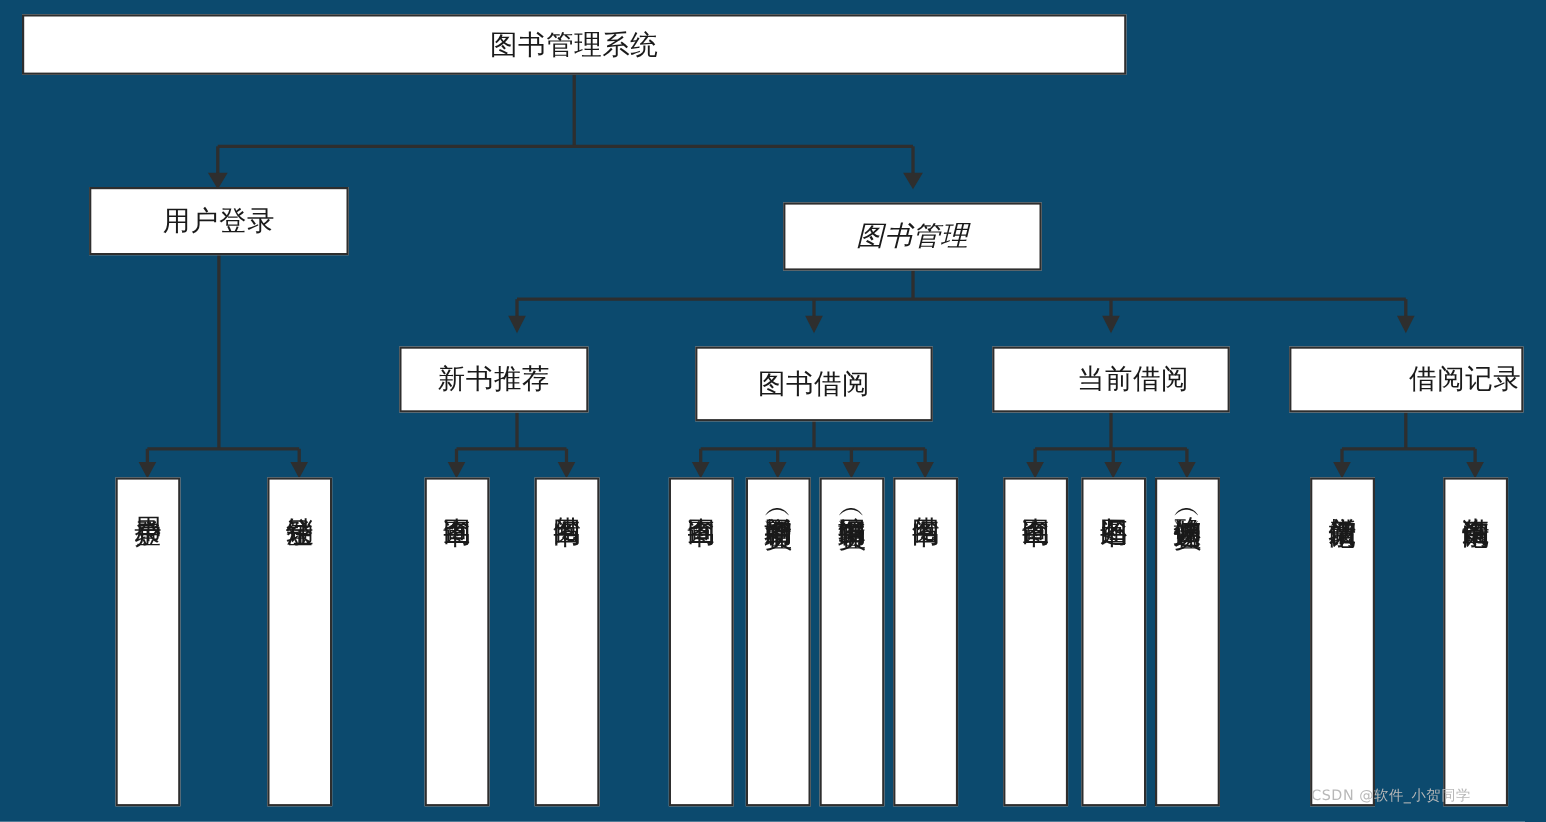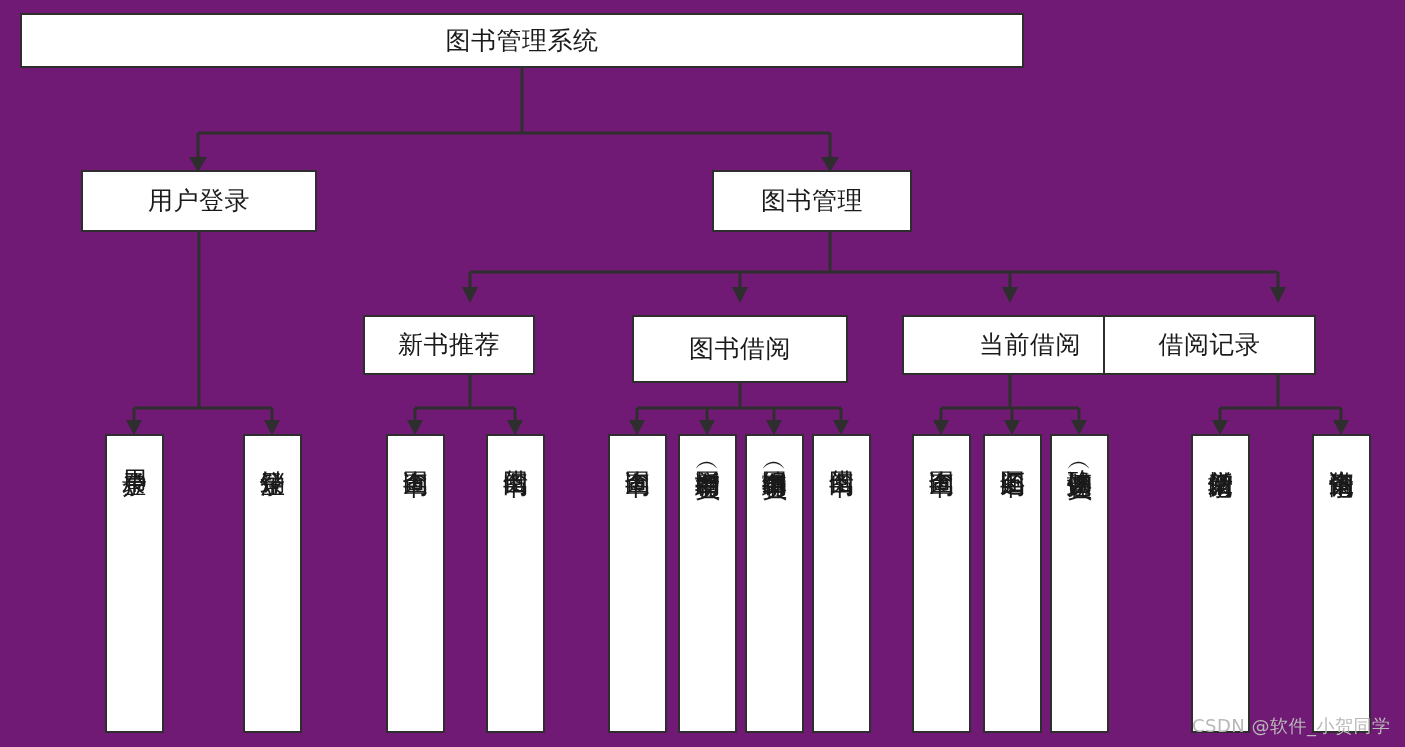--- a/index.html
+++ b/index.html
@@ -10,21 +10,21 @@
   body {
     width: 1405px;
     height: 747px;
     font-family: "DejaVu Sans", "Liberation Sans", sans-serif;
     overflow: hidden;
   }
   #diagram-root {
     position: relative;
     width: 1405px;
     height: 747px;
-    background: #701a75;
+    background: #0c4a6e;
   }
   svg.diagram-canvas {
     position: absolute;
     left: 0;
     top: 0;
     width: 1405px;
     height: 747px;
     display: block;
   }
   .node-box {
@@ -53,21 +53,21 @@
     text-orientation: upright;
     white-space: normal;
     font-size: 25px;
     line-height: 1.32;
     letter-spacing: 1px;
     max-height: 268px;
   }
   .watermark {
     position: absolute;
     color: #b8b8b8;
-    font-size: 18px;
+    font-size: 13px;
     letter-spacing: 0.5px;
     white-space: nowrap;
     user-select: none;
   }
 </style>
 </head>
 <body>
 
 <div id="diagram-root">
 
@@ -169,34 +169,34 @@
     </g>
   </svg>
 
   <div class="node-box" style="left:20px; top:13px; width:1004px; height:55px;">
     <span class="node-label">图书管理系统</span>
   </div>
 
   <div class="node-box" style="left:81px; top:170px; width:236px; height:62px;">
     <span class="node-label">用户登录</span>
   </div>
-  <div class="node-box" style="left:712px; top:170px; width:200px; height:62px;">
+  <div class="node-box" style="left:712px; top:184px; width:235px; height:62px;font-style:italic;">
     <span class="node-label">图书管理</span>
   </div>
 
   <div class="node-box" style="left:363px; top:315px; width:172px; height:60px;">
     <span class="node-label">新书推荐</span>
   </div>
   <div class="node-box" style="left:632px; top:315px; width:216px; height:68px;">
     <span class="node-label">图书借阅</span>
   </div>
   <div class="node-box" style="left:902px; top:315px; width:216px; height:60px;padding-left:40px;">
     <span class="node-label">当前借阅</span>
   </div>
-  <div class="node-box" style="left:1103px; top:315px; width:213px; height:60px;">
+  <div class="node-box" style="left:1172px; top:315px; width:213px; height:60px;justify-content:flex-end;">
     <span class="node-label">借阅记录</span>
   </div>
 
   <div class="node-box vertical" style="left:105px; top:434px; width:59px; height:299px;">
     <span class="node-label">用户登录</span>
   </div>
   <div class="node-box vertical" style="left:243px; top:434px; width:59px; height:299px;">
     <span class="node-label">注销登录</span>
   </div>
   <div class="node-box vertical" style="left:386px; top:434px; width:59px; height:299px;">

